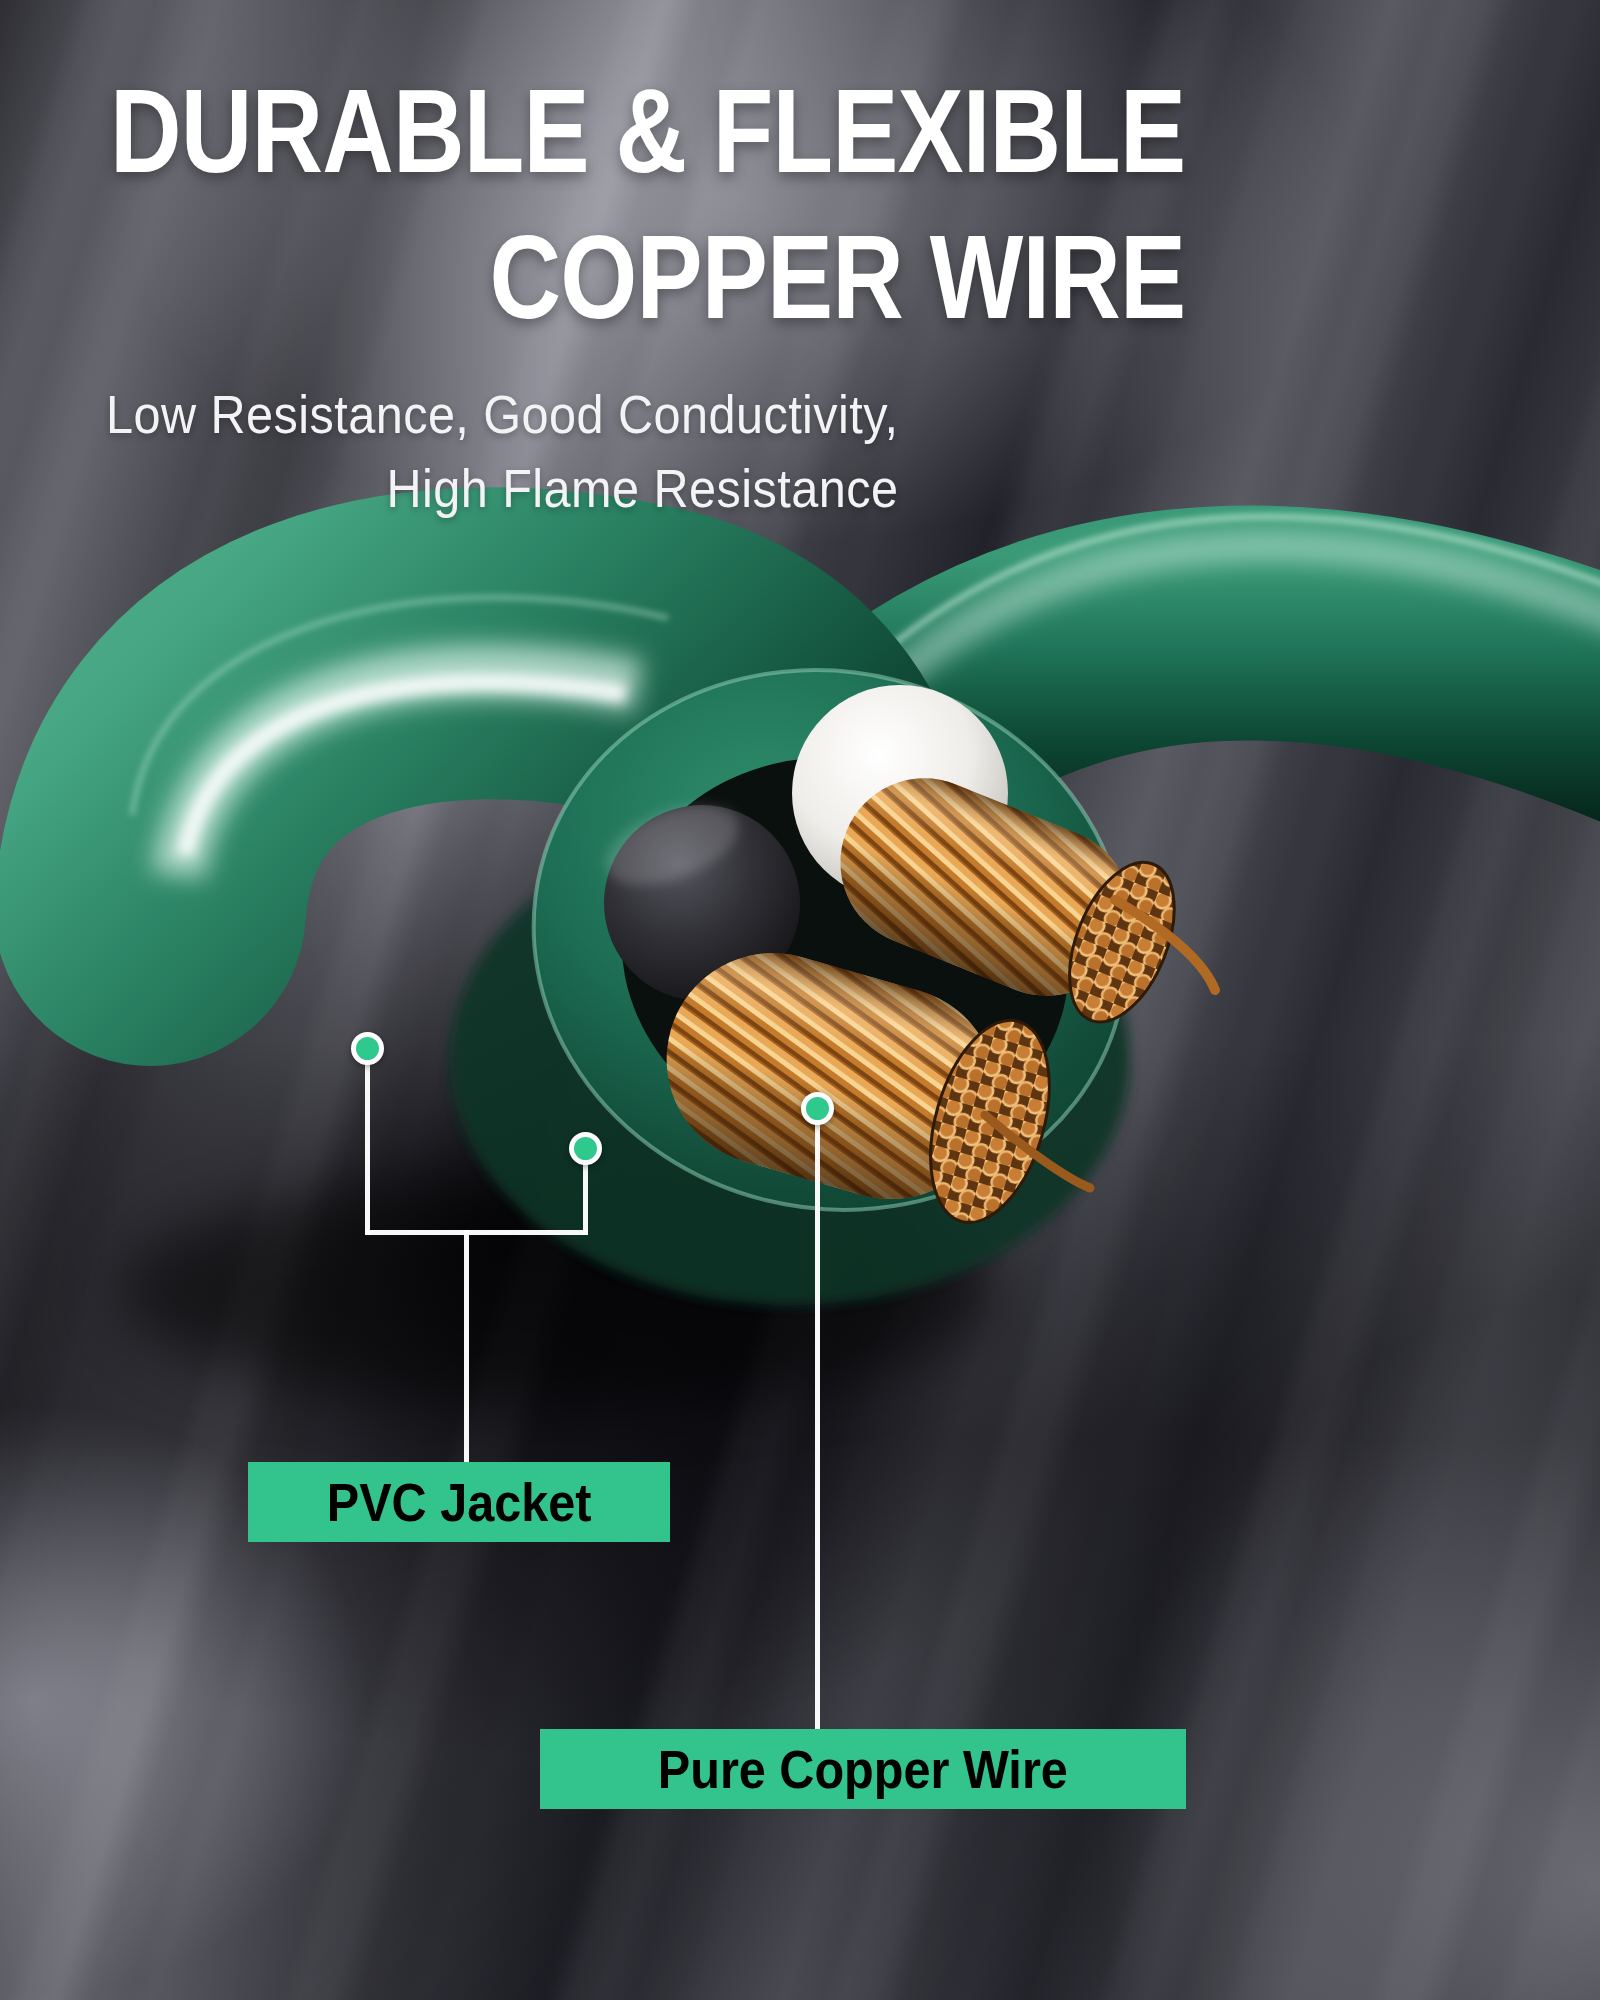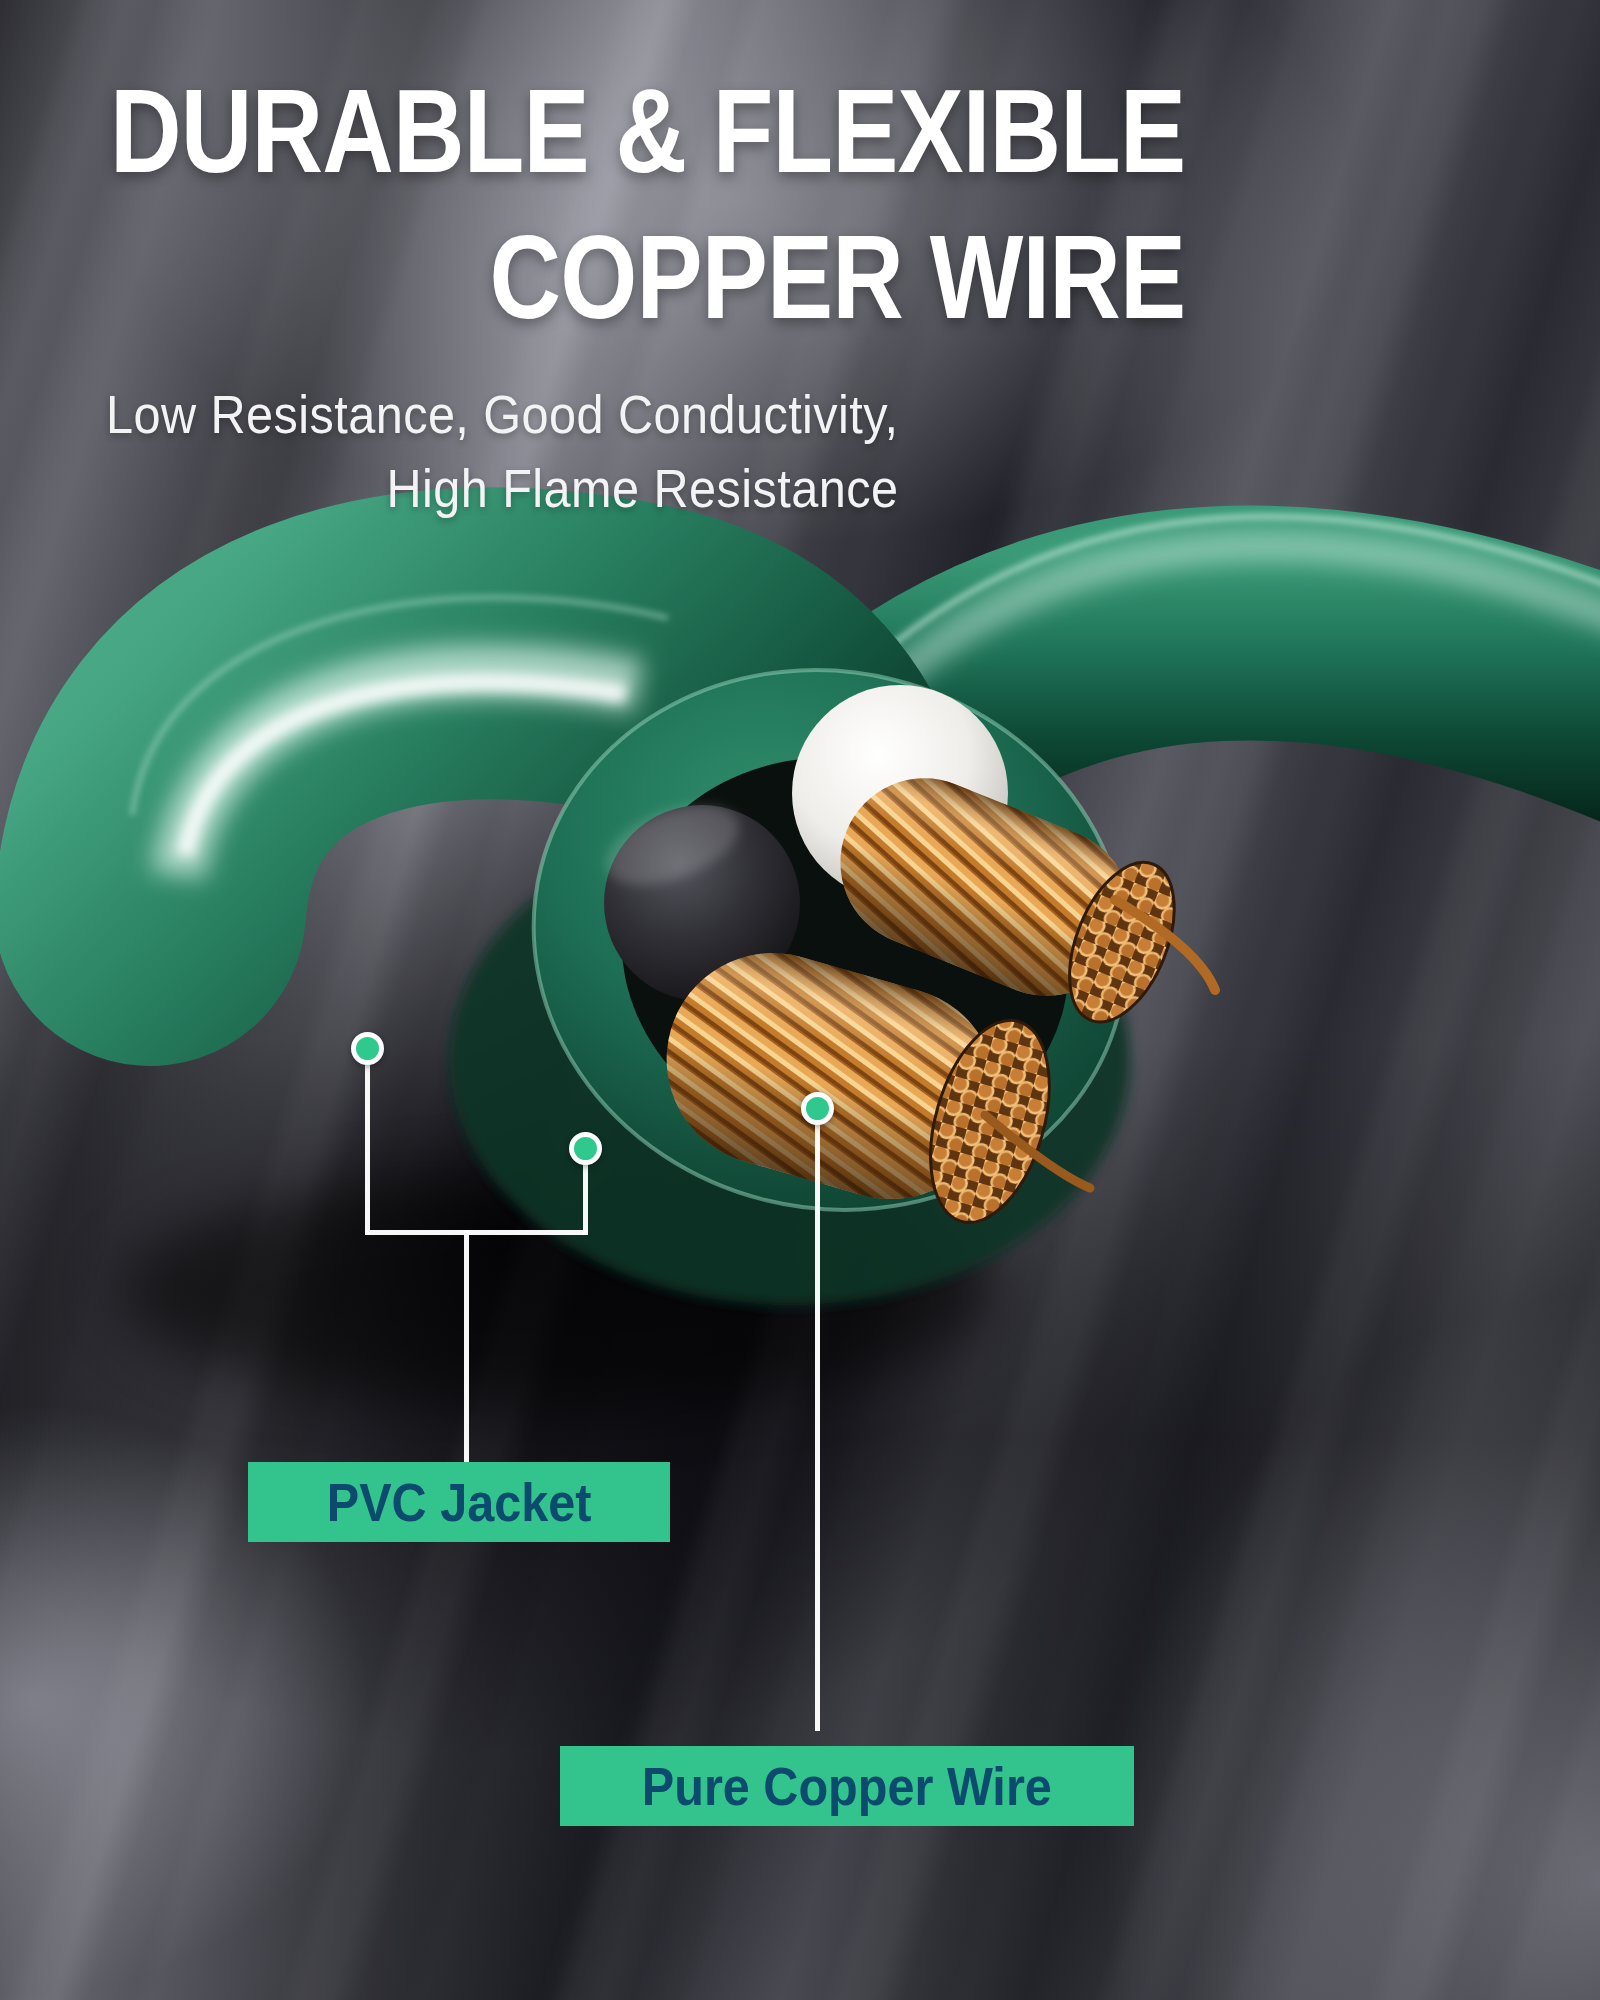--- a/index.html
+++ b/index.html
@@ -43,21 +43,21 @@
   }
 
   .cline{position:absolute;background:rgba(255,255,255,.97);}
   .dot{
     position:absolute;width:23px;height:23px;border-radius:50%;
     border:5px solid #ffffff;background:#2fc98d;
     box-shadow:0 2px 6px rgba(0,0,0,.35);
   }
   .tag{
     position:absolute;display:flex;align-items:center;justify-content:center;
-    background:#32c48c;color:#0c4a6e;font-size:54px;font-weight:700;
+    background:#32c48c;color:#000000;font-size:54px;font-weight:700;
   }
   .tag .t{transform:scaleX(.9);white-space:nowrap;}
 </style>
 </head>
 <body>
 
 <div class="poster">
 
   <div class="bg"></div>
   <div class="streaks"></div>
@@ -188,17 +188,17 @@
   <div class="cline" style="left:464px;top:1230px;width:5px;height:234px;"></div>
   <div class="cline" style="left:815px;top:1109px;width:5px;height:622px;"></div>
 
   <div class="dot" style="left:351px;top:1032px;"></div>
   <div class="dot" style="left:569px;top:1132px;"></div>
   <div class="dot" style="left:801px;top:1092px;"></div>
 
   <div class="tag" style="left:248px;top:1462px;width:422px;height:80px;">
     <span class="t">PVC Jacket</span>
   </div>
-  <div class="tag" style="left:560px;top:1729px;width:574px;height:80px;margin-top:17px;">
+  <div class="tag" style="left:540px;top:1729px;width:646px;height:80px;">
     <span class="t">Pure Copper Wire</span>
   </div>
 
 </div>
 
 </body></html>

